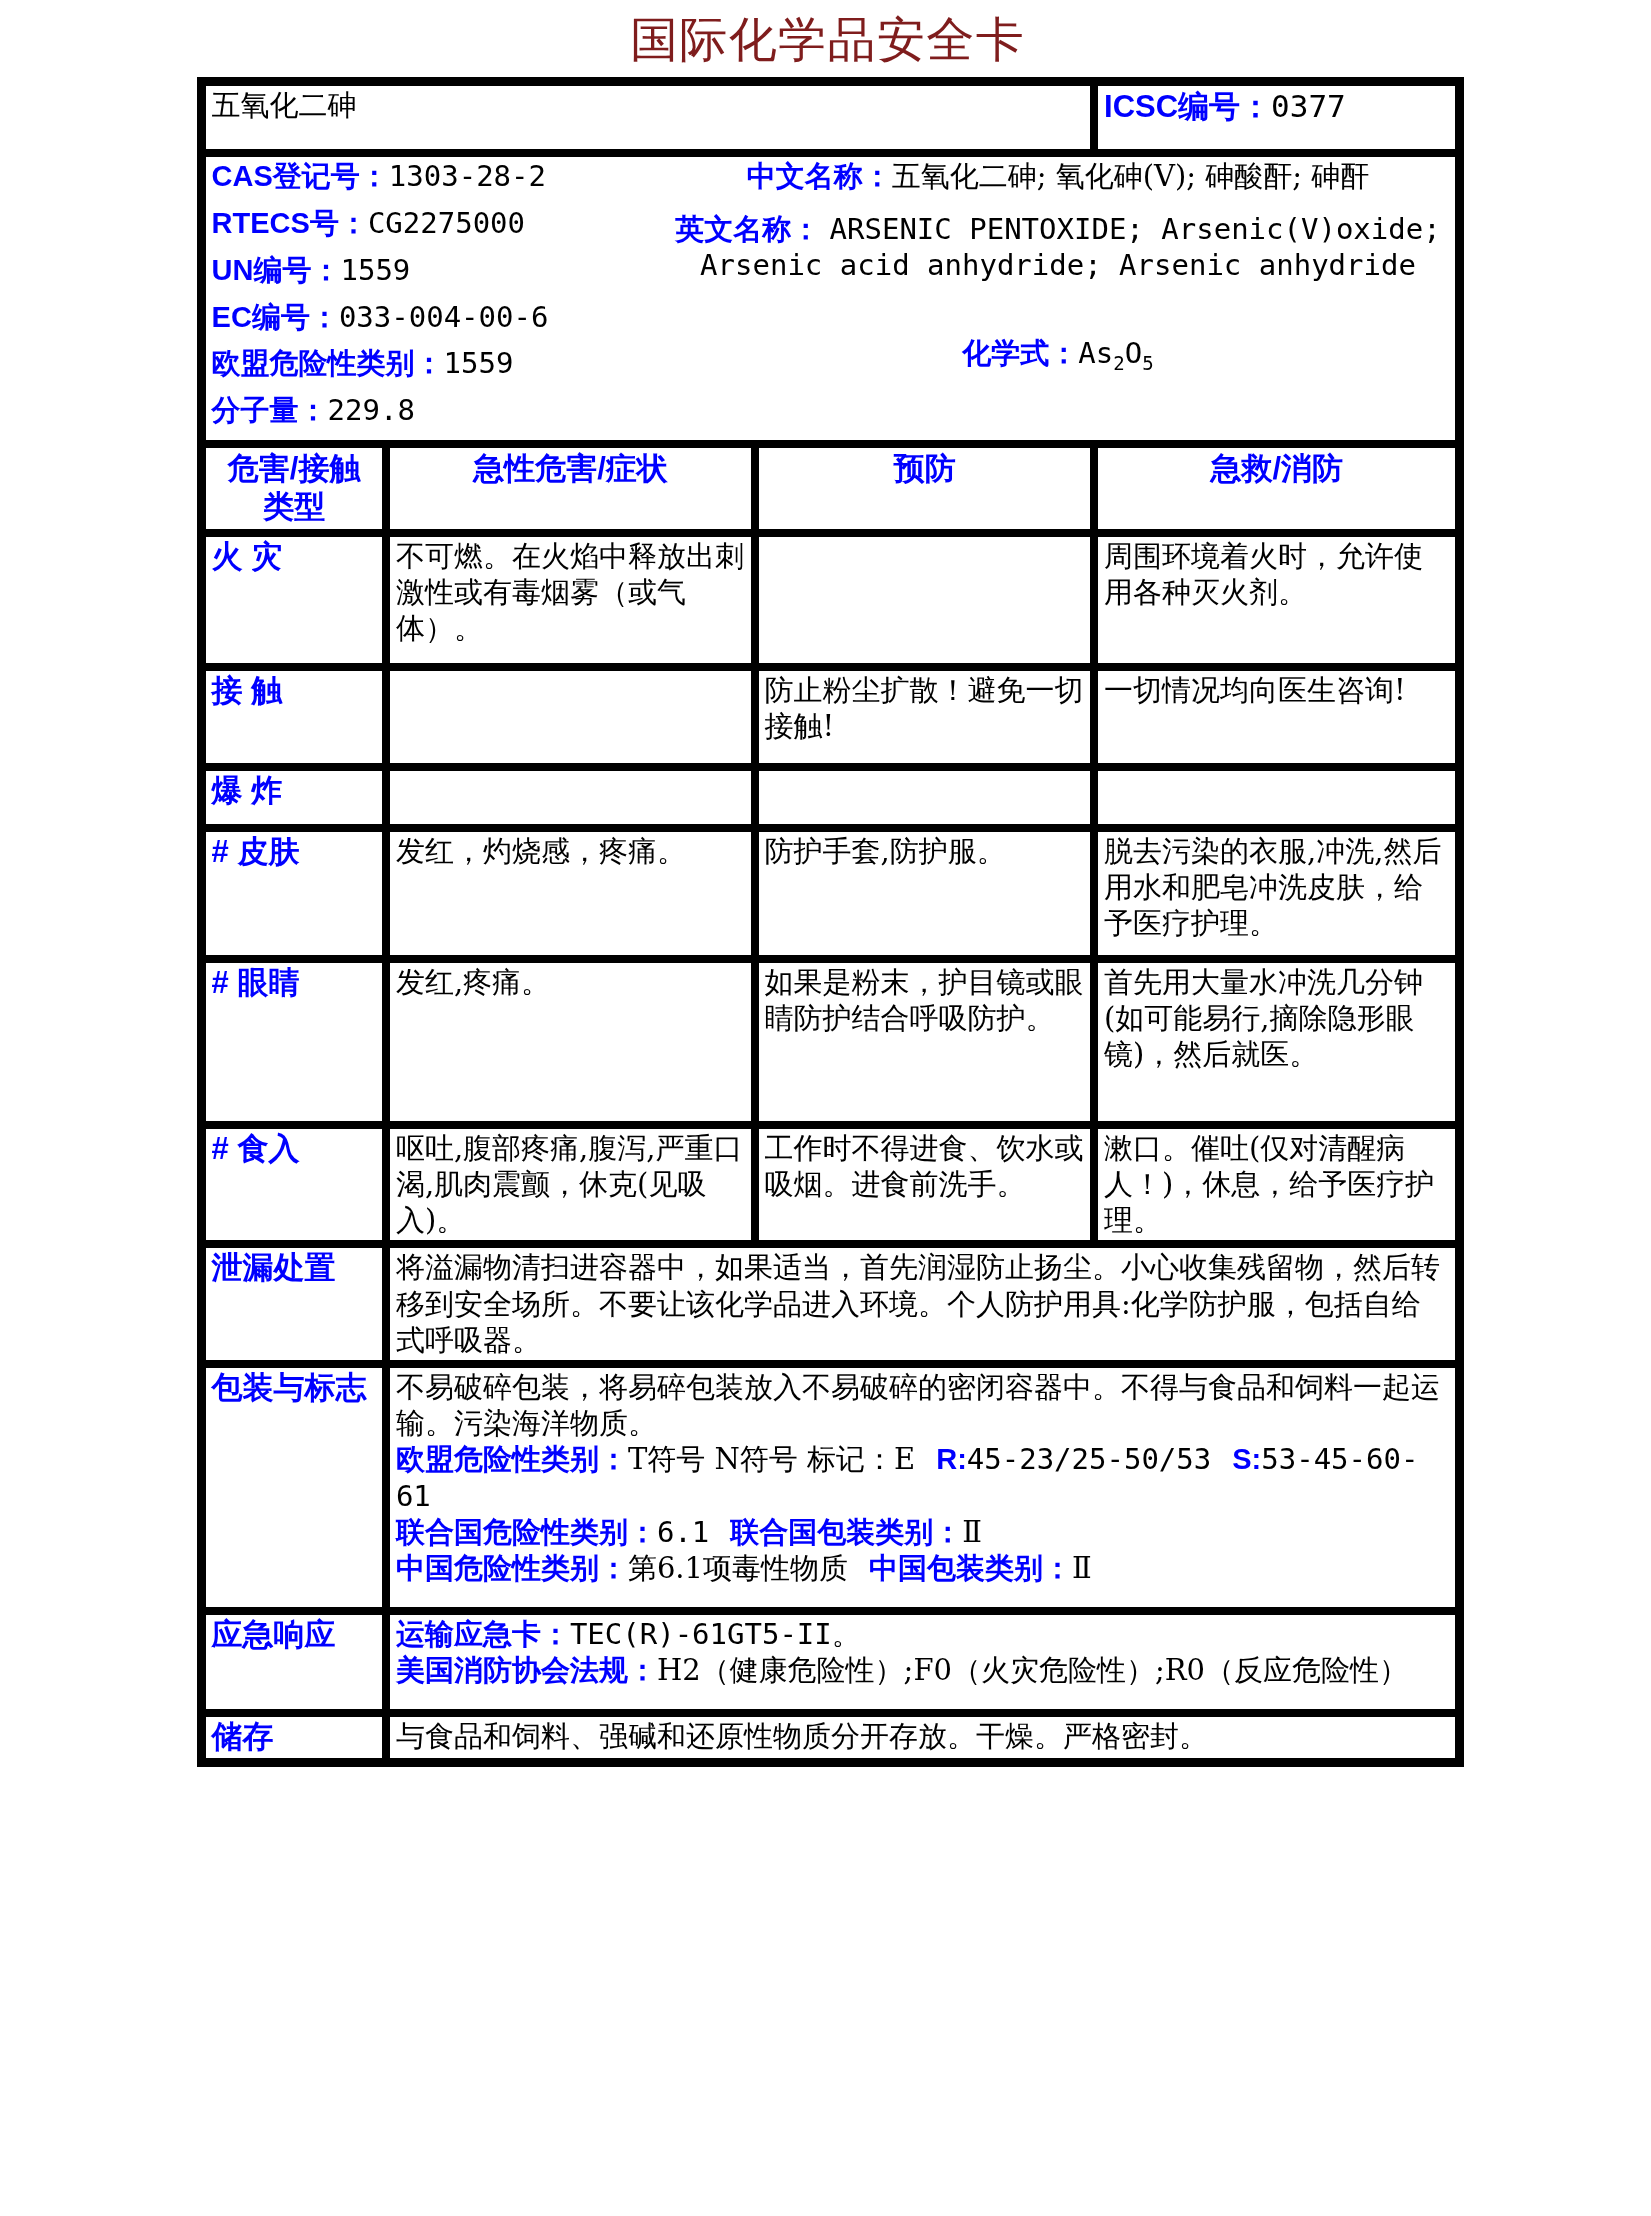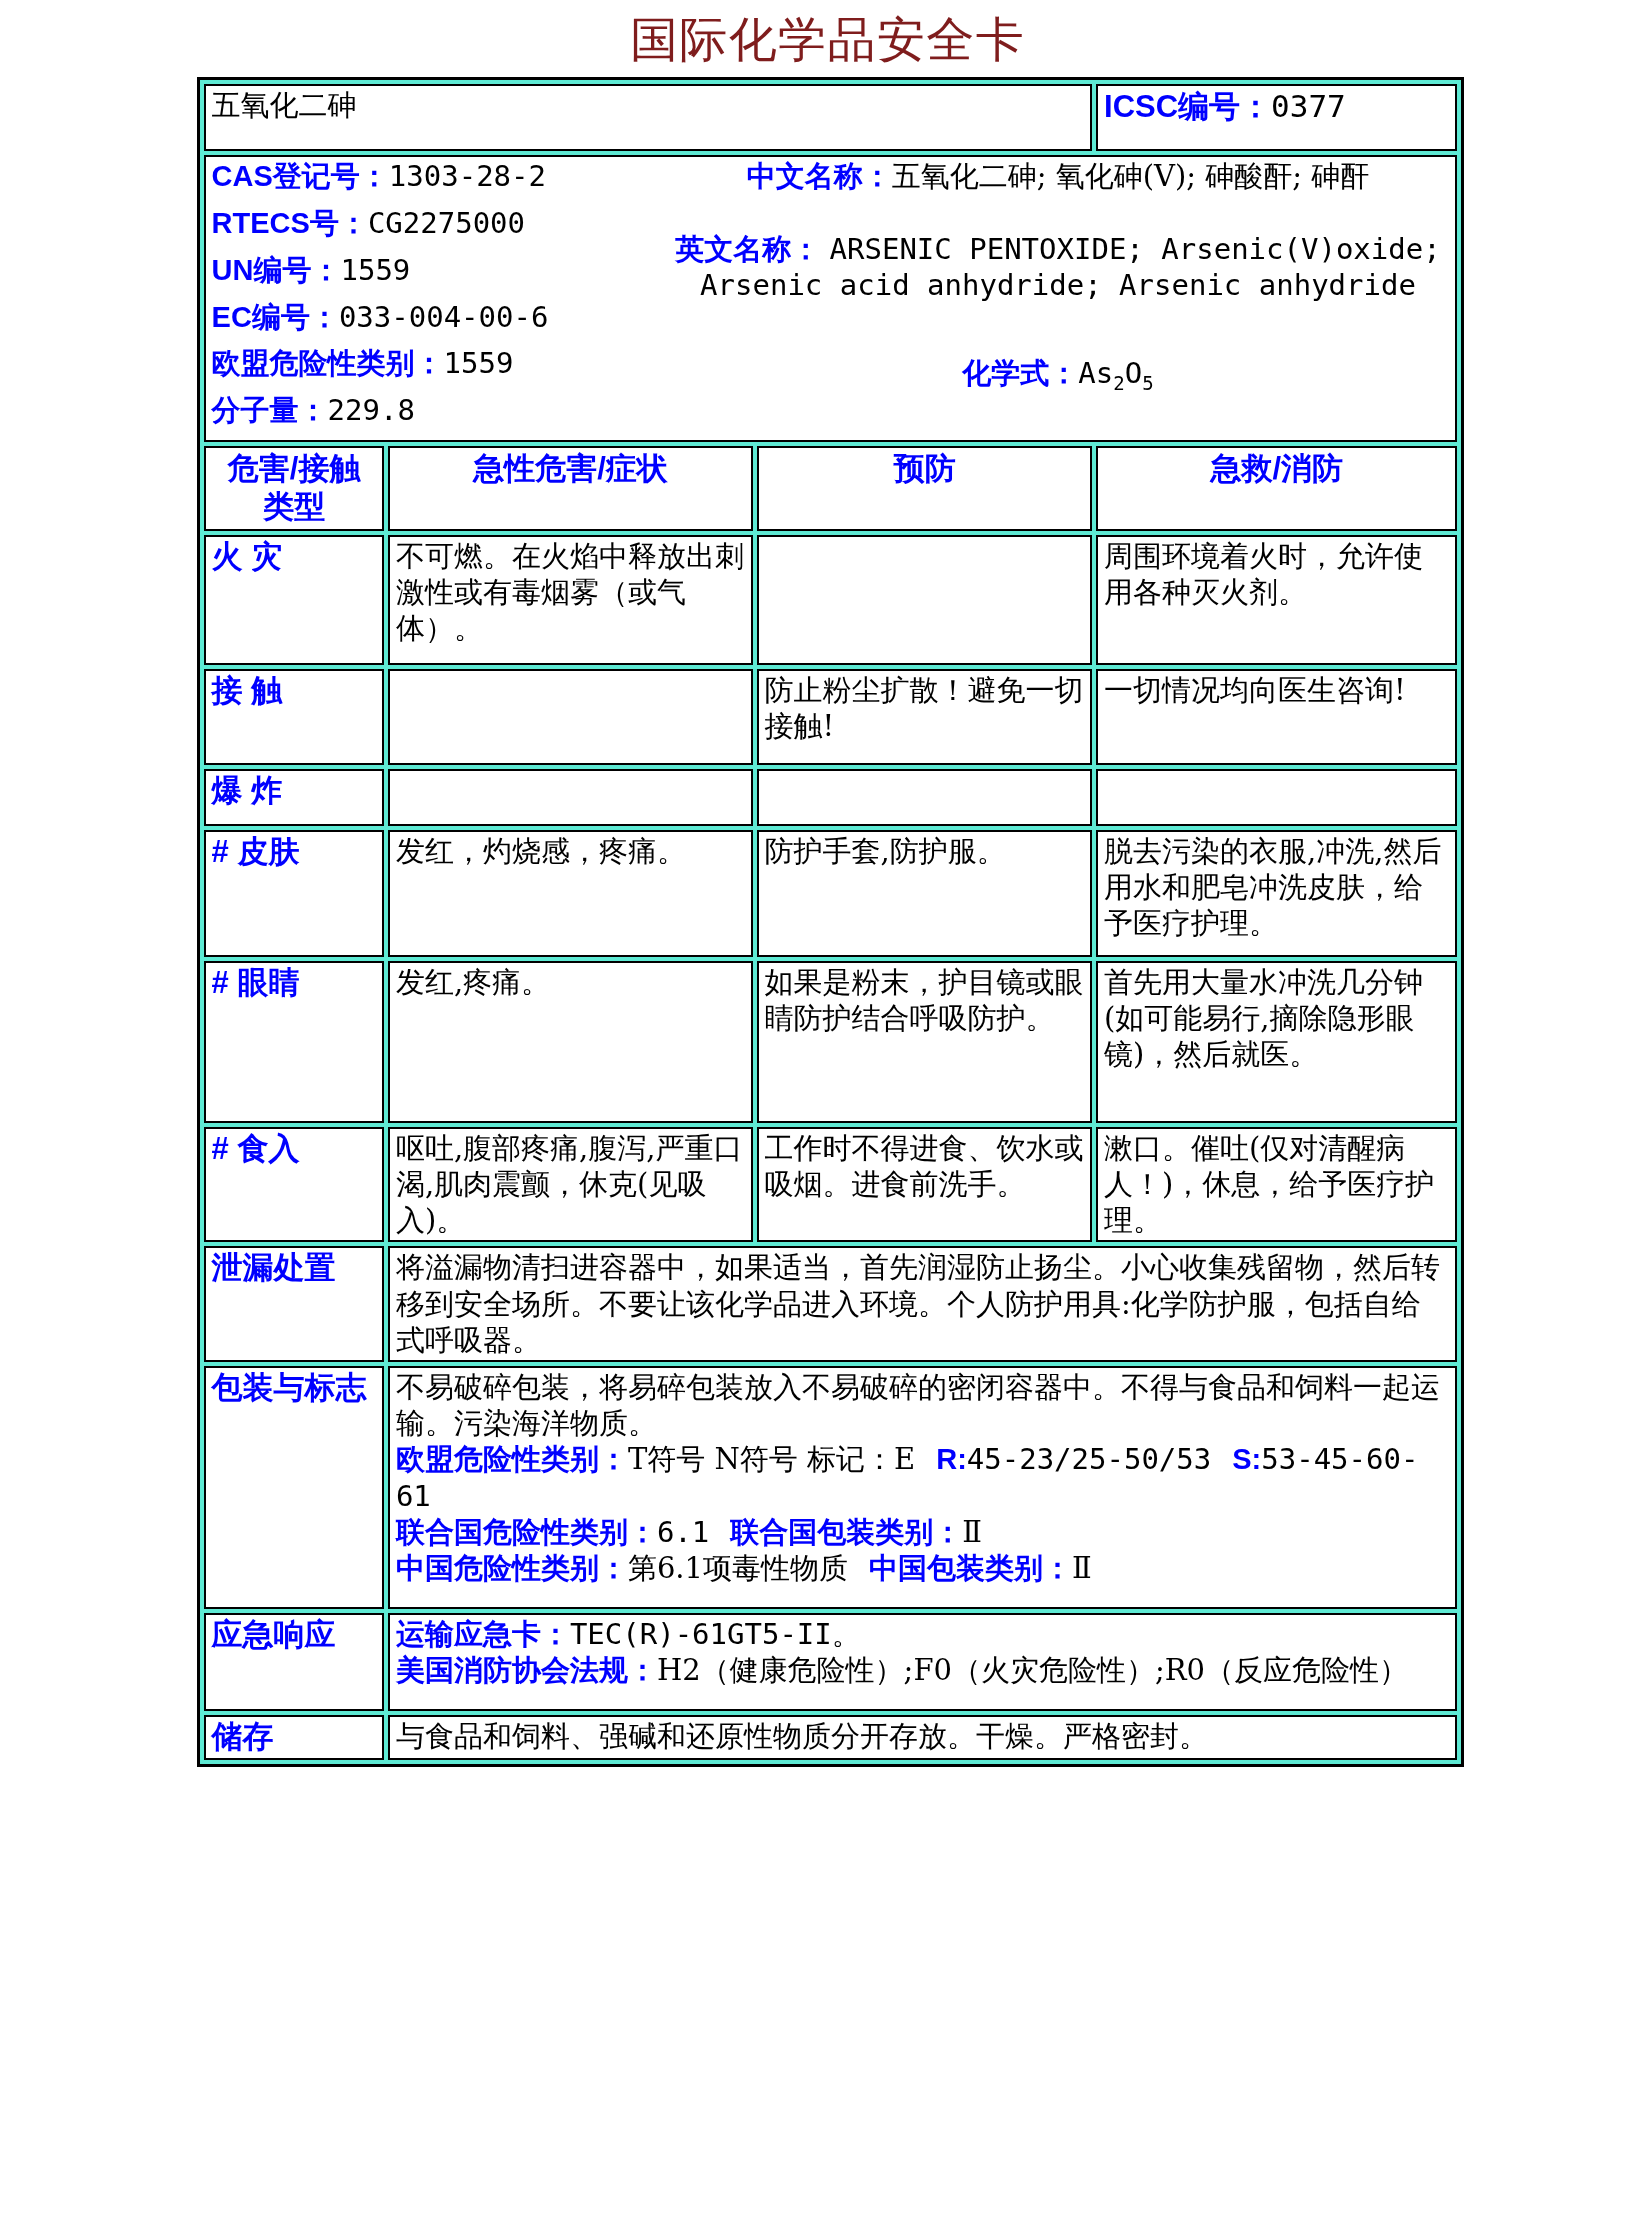--- a/index.html
+++ b/index.html
@@ -2,40 +2,40 @@
 <html style="font-size:11.2px"><head>
 <meta charset="utf-8">
 <style>
   html,body{margin:0;padding:0;background:#ffffff;}
   body{width:1651px;height:2216px;color:#000;font-family:"DejaVu Serif",serif;}
   .title{
     margin:15.4px 0 11.2px 190px;width:1275px;text-align:center;
     font-family:"Liberation Sans",sans-serif;font-weight:normal;
     font-size:48px;letter-spacing:1.4px;color:#7f1d1d;line-height:1.05;
   }
-  .card{margin-left:197px;width:1261px;border:3.5px solid #000;background:#5eead4;}
+  .card{margin-left:197px;width:1261px;border:3.5px solid #000;background:#000000;}
   table.icsc{border-collapse:separate;border-spacing:4.2px;table-layout:fixed;width:1261px;}
   table.icsc td{
     border:2.1px solid #000;box-sizing:border-box;background:#fff;
     padding:1.4px 5.6px;font-size:29px;line-height:1.25;vertical-align:top;
     word-break:break-word;
   }
   col.c1{width:180px}col.c2{width:364px}col.c3{width:335px}col.c4{width:360px}
   .lbl{color:#0000ff;font-family:"Liberation Sans",sans-serif;font-weight:bold;}
   .mono{font-family:"DejaVu Sans Mono",monospace;}
   .name-cell{vertical-align:middle;font-size:32px;padding-left:17px;}
   .icsc-cell{vertical-align:middle;text-align:left;padding-right:8.4px;}
   .icsc-cell .lbl{font-size:31px;}
   .icsc-cell .mono{font-size:31px;}
   .info-cell{padding:7px 7px;}
   .info-flex{display:flex;}
   .info-left{width:455px;flex:none;}
   .info-left .info-line{margin-bottom:10.5px;white-space:nowrap;}
   .info-right{flex:1;text-align:center;}
-  .en-line{margin-top:36px;}
+  .en-line{margin-top:16px;}
   .formula-line{margin-top:52px;}
   .sb{font-size:19px;vertical-align:-7px;}
   td.hdr{vertical-align:middle;text-align:center;}
   .hdr .lbl{font-size:31px;}
   td.rowlbl{vertical-align:middle;padding:2.8px 1.4px;}
   .rowlbl .lbl{font-size:31px;}
   .line{margin:0;}
   .gap{margin-left:21px;}
 </style>
 </head>

